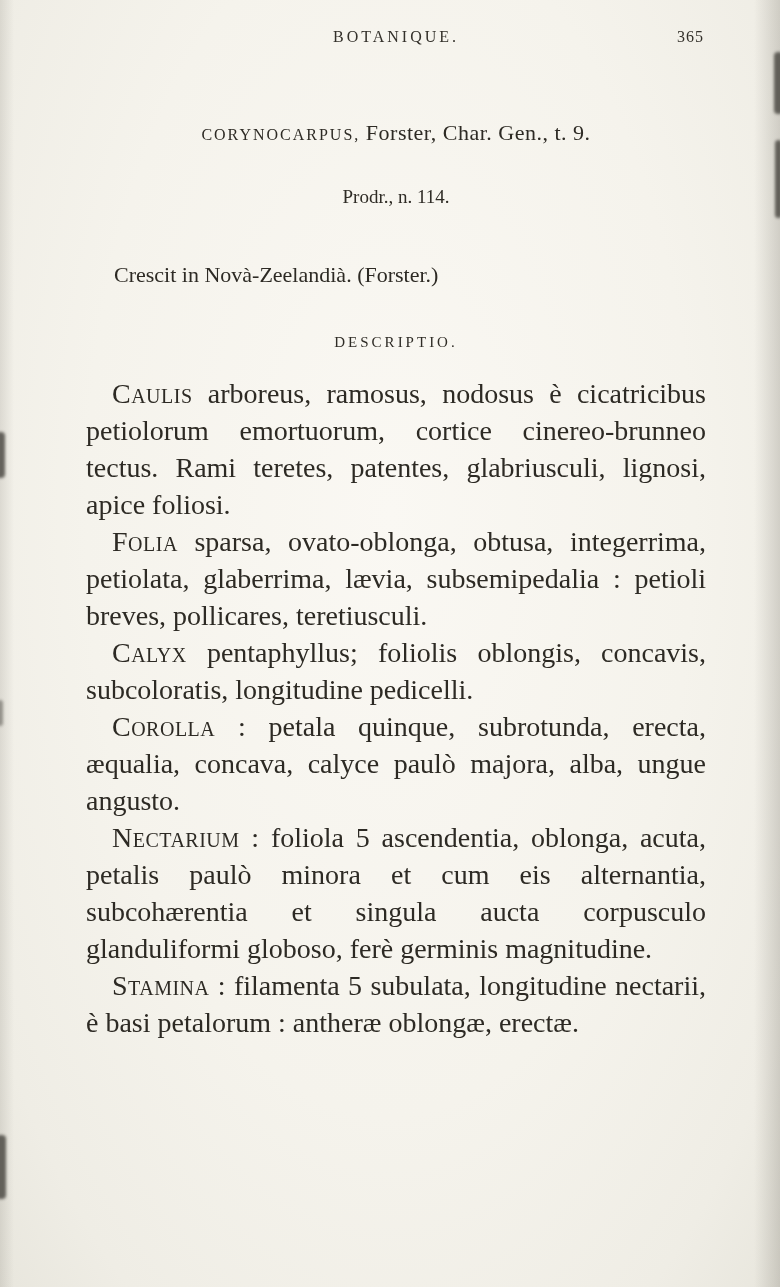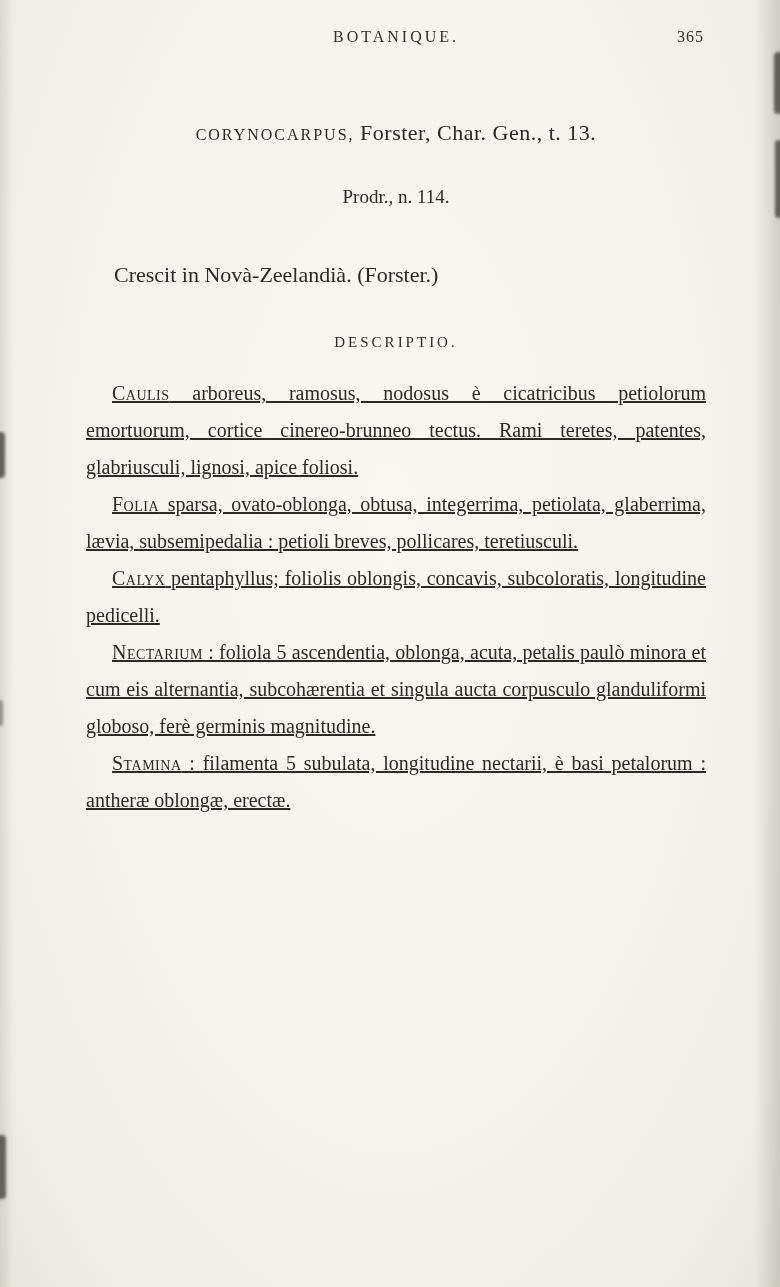--- a/index.html
+++ b/index.html
@@ -101,24 +101,23 @@
   .descriptio {
     margin-top: 46px;
     text-align: center;
     font-size: 15px;
     letter-spacing: 3px;
     color: #2f2c26;
   }
 
   .body-text {
     margin-top: 24px;
-    font-size: 20px;
+    font-size: 28px;
     line-height: 37px;
     text-align: justify;
-    text-decoration: underline;
   }
   .body-text p {
     margin: 0;
     text-indent: 26px;
   }
   .lead {
     font-variant-caps: small-caps;
     letter-spacing: 0.5px;
   }
 </style>
@@ -136,33 +135,34 @@
 
   <div class="text-block">
 
     <div class="header-row">
       <span>BOTANIQUE.</span>
       <span class="page-number">365</span>
     </div>
 
     <div class="genus-heading">
       <span class="genus-name">CORYNOCARPUS,</span>
-      <span class="genus-ref">Forster, Char. Gen., t. 13.</span>
+      <span class="genus-ref">Forster, Char. Gen., t. 9.</span>
     </div>
 
     <div class="species-heading">
       <div>Prodr., n. 114.</div>
     </div>
 
     <div class="habitat">Crescit in Novà-Zeelandià. (Forster.)</div>
 
     <div class="descriptio">DESCRIPTIO.</div>
 
     <div class="body-text">
       <p><span class="lead">Caulis</span><span> arboreus, ramosus, nodosus è cicatricibus petiolorum emortuorum, cortice cinereo-brunneo tectus. Rami teretes, patentes, glabriusculi, lignosi, apice foliosi.</span></p>
       <p><span class="lead">Folia</span><span> sparsa, ovato-oblonga, obtusa, integerrima, petiolata, glaberrima, lævia, subsemipedalia : petioli breves, pollicares, teretiusculi.</span></p>
       <p><span class="lead">Calyx</span><span> pentaphyllus; foliolis oblongis, concavis, subcoloratis, longitudine pedicelli.</span></p>
+      <p><span class="lead">Corolla</span><span> : petala quinque, subrotunda, erecta, æqualia, concava, calyce paulò majora, alba, ungue angusto.</span></p>
       <p><span class="lead">Nectarium</span><span> : foliola 5 ascendentia, oblonga, acuta, petalis paulò minora et cum eis alternantia, subcohærentia et singula aucta corpusculo glanduliformi globoso, ferè germinis magnitudine.</span></p>
       <p><span class="lead">Stamina</span><span> : filamenta 5 subulata, longitudine nectarii, è basi petalorum : antheræ oblongæ, erectæ.</span></p>
     </div>
 
   </div>
 </div>
 
 </body></html>

